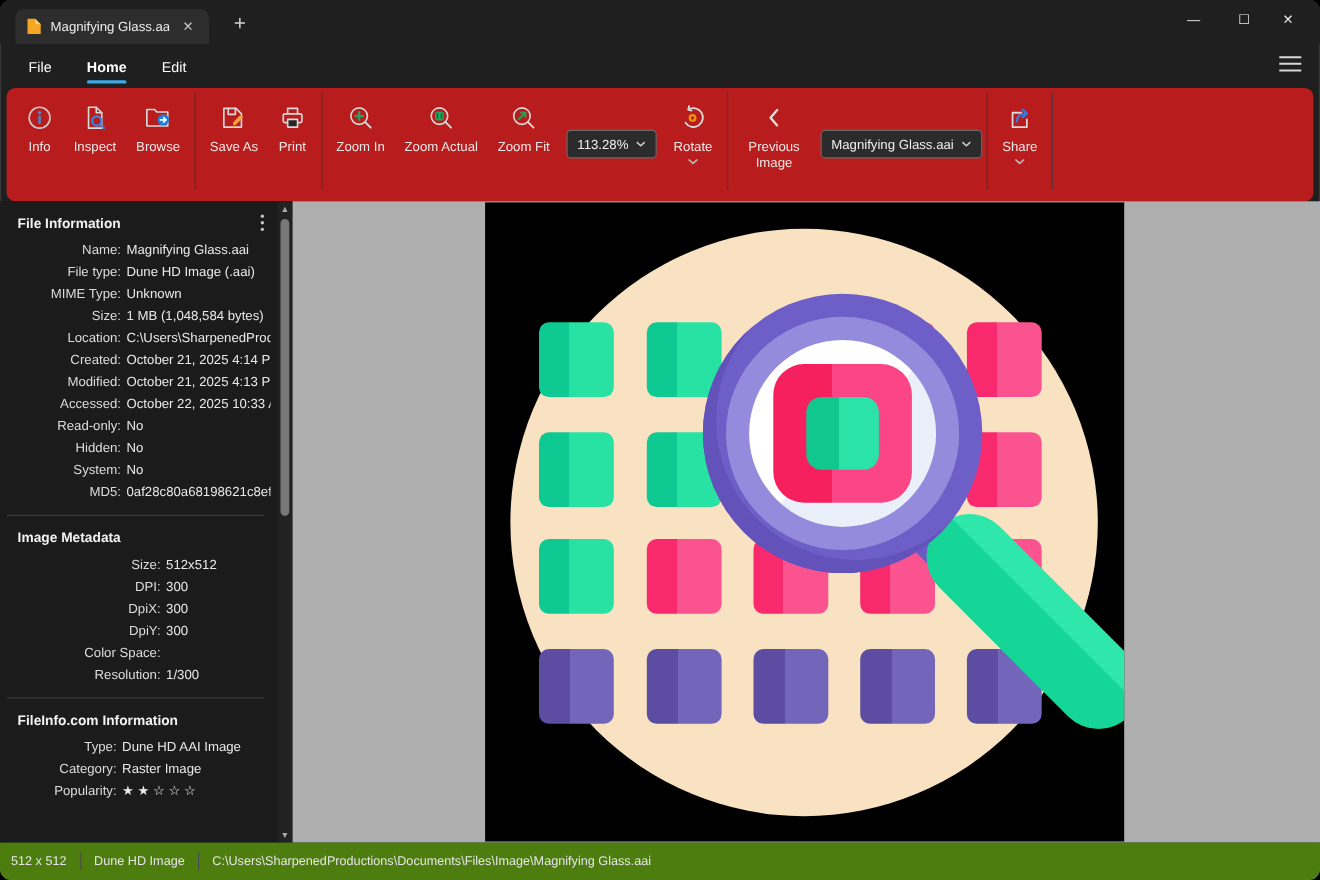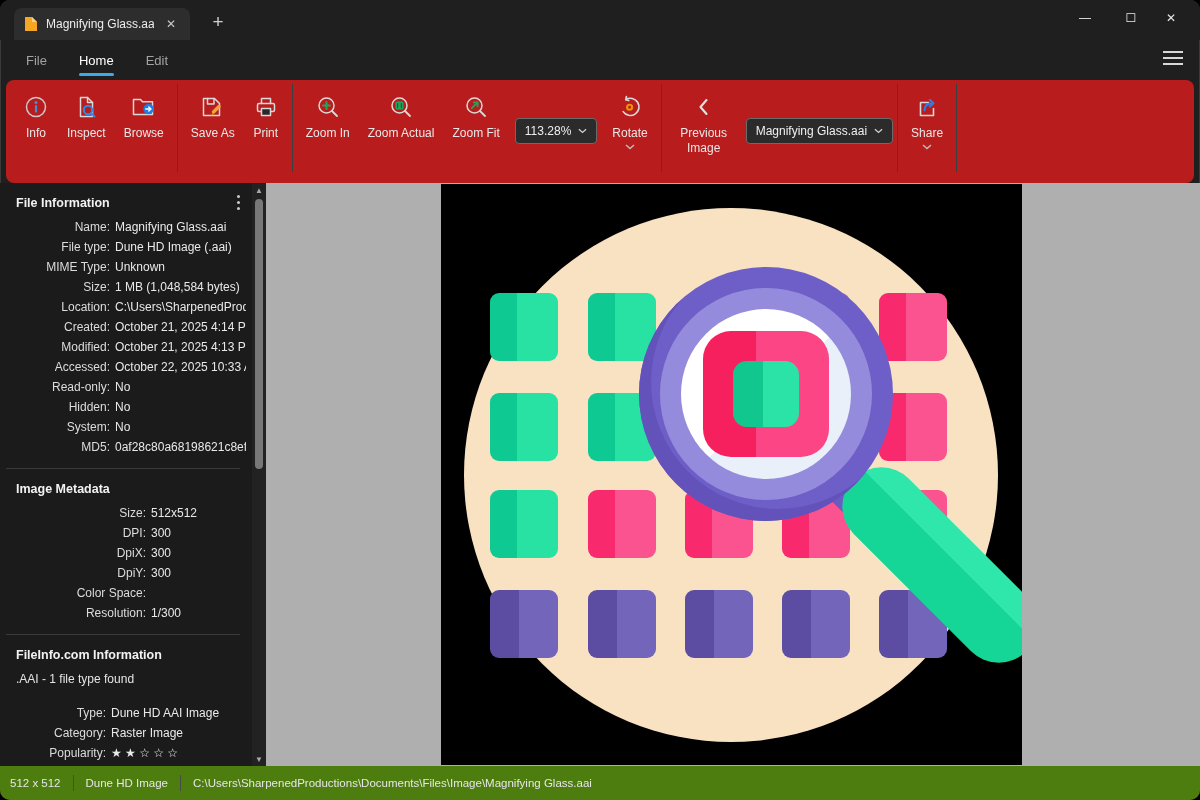--- a/index.html
+++ b/index.html
@@ -13,22 +13,22 @@
   .tab-title{font-size:12px;color:#EDEDED;white-space:nowrap;overflow:hidden;flex:1;}
   .tab-close{color:#C8C8C8;font-size:12px;cursor:default;padding:2px 4px;}
   .newtab{position:absolute;left:206px;top:10px;width:24px;height:24px;color:#CFCFCF;font-size:19px;
     display:flex;align-items:center;justify-content:center;font-weight:300;}
   .wctl{position:absolute;top:0;height:36px;width:46px;display:flex;align-items:center;justify-content:center;
     color:#E8E8E8;font-size:12px;}
   #btn-min{right:92px}#btn-max{right:46px}#btn-close{right:6px}
   
   #menubar{position:absolute;left:0;top:40px;width:1200px;height:40px;display:flex;align-items:center;
     padding-left:14px;box-sizing:border-box;gap:8px;}
-  .menu-item{position:relative;color:#a3a3a3;font-size:13px;padding:8px 12px;}
-  .menu-item.active{font-weight:normal;color:#FFFFFF;}
+  .menu-item{position:relative;color:#ffffff;font-size:13px;padding:8px 12px;}
+  .menu-item.active{font-weight:bold;color:#FFFFFF;}
   .menu-item.active::after{content:"";position:absolute;left:12px;right:12px;bottom:0;height:3px;
     border-radius:2px;background:#3FA9E8;}
   #hamburger{position:absolute;right:16px;top:50px;}
   
   #ribbon{position:absolute;left:6px;top:80px;width:1188px;height:103px;background:#b91c1c;border-radius:8px;
     display:flex;align-items:flex-start;padding-left:8px;box-sizing:border-box;}
   .tbtn{display:flex;flex-direction:column;align-items:center;padding:13px 9px 0 9px;gap:5px;}
   .tbtn .tlabel{font-size:12px;color:#E8E8E8;text-align:center;line-height:1.25;white-space:nowrap;}
   .tbtn .tlabel.wrap{white-space:normal;width:58px;}
   .ticon{height:28px;display:flex;align-items:center;justify-content:center;}
@@ -393,21 +393,20 @@
               <div class="sb-row">
                 <span class="lbl">Resolution:</span>
                 <span class="val">1/300</span>
               </div>
             </div>
         </div>
         <div class="sb-div"></div>
 
         <div class="sb-section">
           <div class="sb-title">FileInfo.com Information</div>
-          <div class="sb-sub">.AAI - 1 file type found</div>
           <div class="cols90">
 
               <div class="sb-row">
                 <span class="lbl">Type:</span>
                 <span class="val">Dune HD AAI Image</span>
               </div>
 
               <div class="sb-row">
                 <span class="lbl">Category:</span>
                 <span class="val">Raster Image</span>

